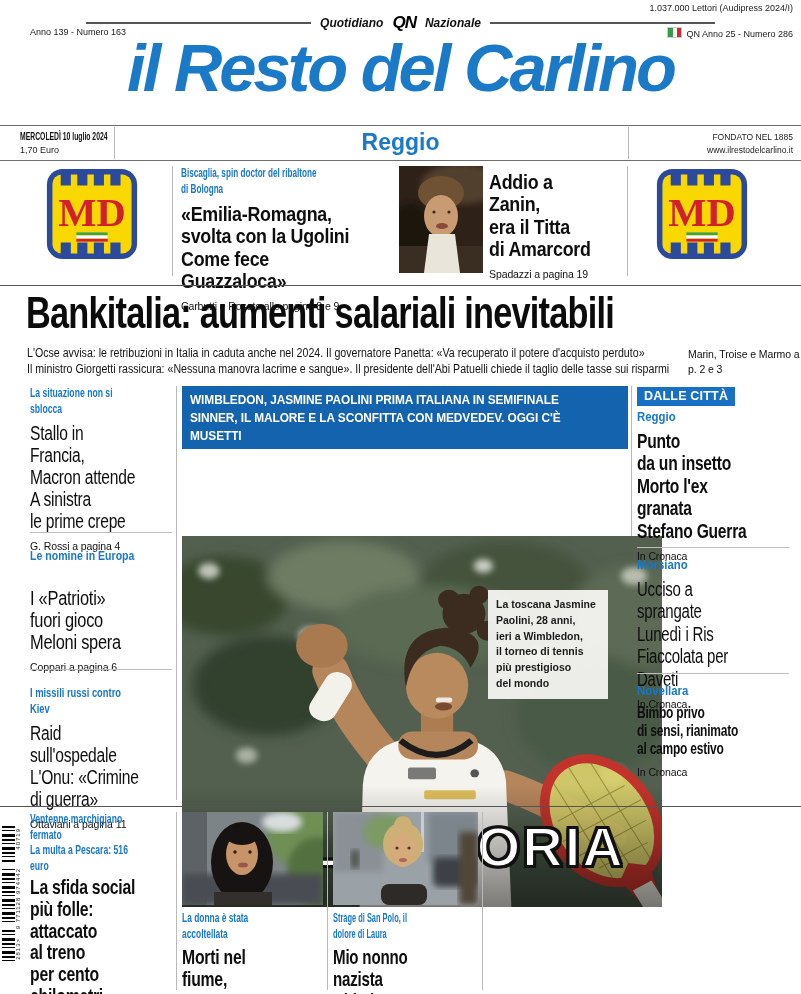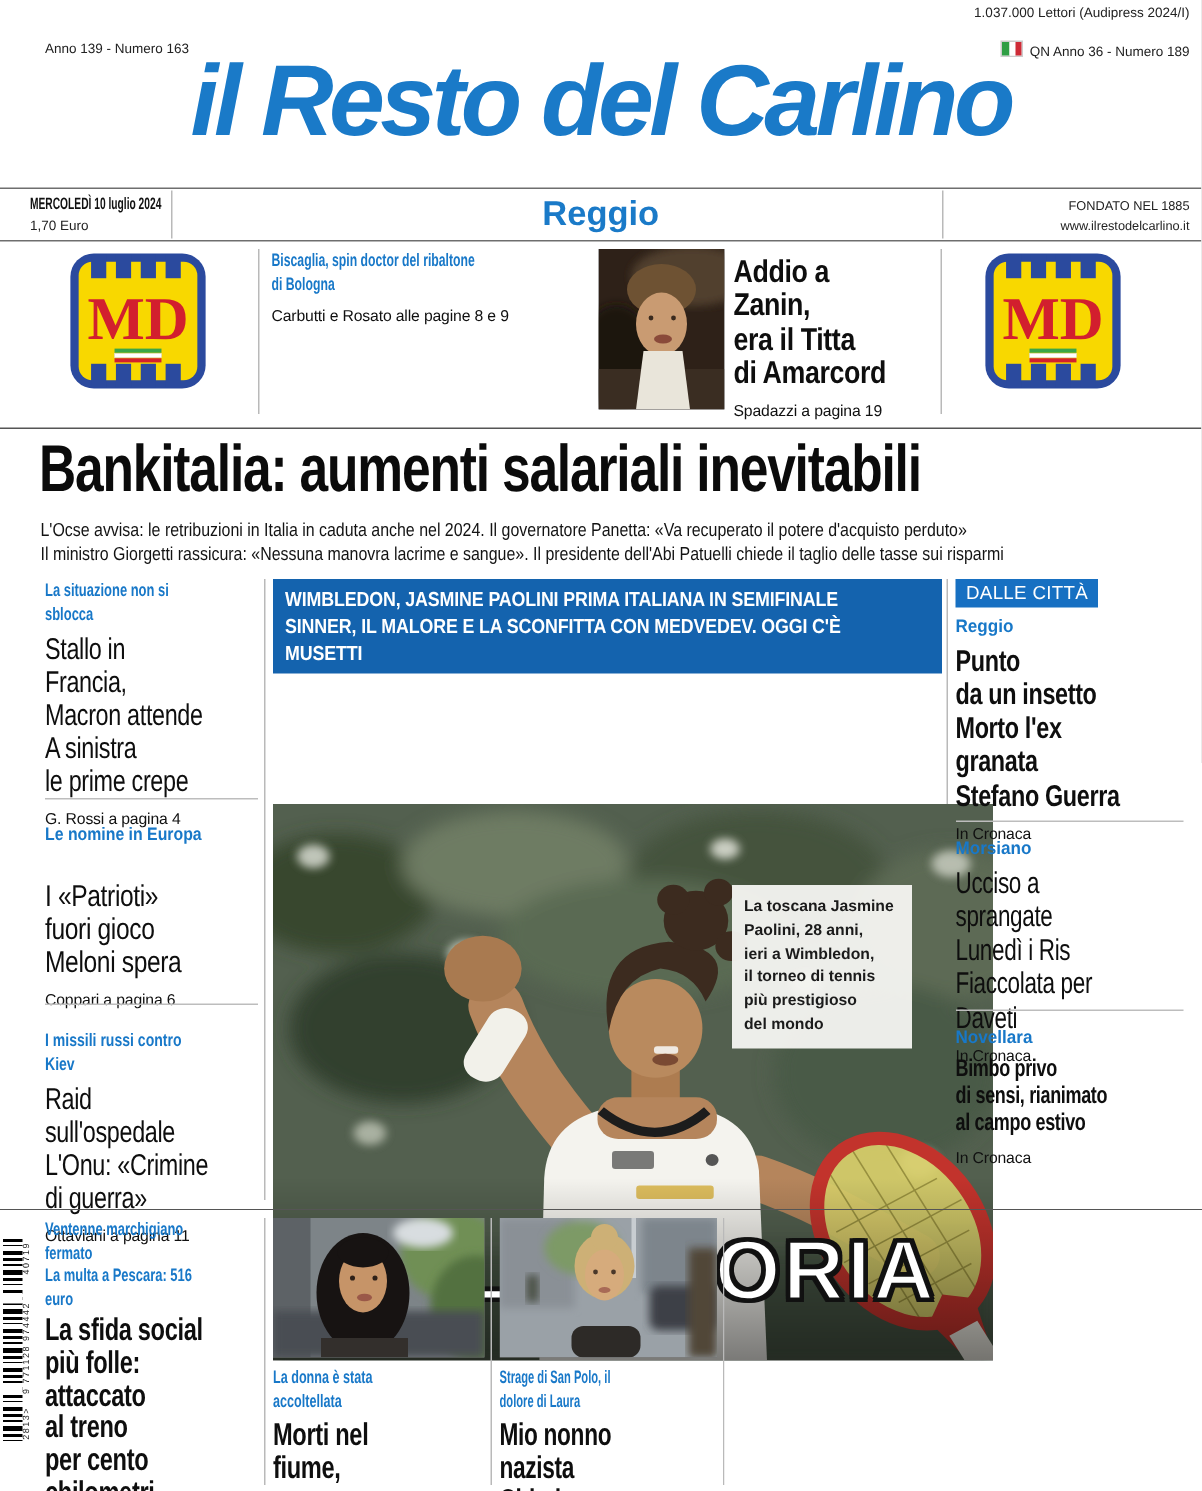--- a/index.html
+++ b/index.html
@@ -26,21 +26,21 @@
   .lhr{position:absolute;height:0;border-top:1px solid #bdbdbd}
   .qn-word{font-size:12px;font-weight:700;font-style:italic;color:#111}
   .qn-logo{font-size:17px;font-weight:700;font-style:italic;letter-spacing:-1px;color:#000}
   .qn-rule{width:225px;height:2px;background:#555}
   .logo{width:100%;text-align:center;font-size:67px;line-height:1;font-weight:700;
         font-style:italic;letter-spacing:-3px;color:#1a7ac8}
   .flag{display:inline-block;width:13px;height:9px;border:1px solid #ccc;vertical-align:-1px;margin-right:4px}
   .flag i{display:inline-block;width:33.3%;height:100%;float:left}
   .banner{background:#1463ae;color:#fff;font-weight:700;font-size:13.5px;line-height:1.32;
           padding:5px 8px;letter-spacing:-.1px}
-  .badge{display:inline-block;background:#1770c2;color:#fff;font-weight:400;font-size:12.5px;
+  .badge{display:inline-block;background:#1770c2;color:#fff;font-weight:700;font-size:12.5px;
          padding:2px 7px 3px;letter-spacing:.2px}
   .caption{position:absolute;background:rgba(246,246,242,.95);font-size:10.5px;font-weight:700;
            line-height:1.5;color:#1b1b1b;white-space:pre-line;padding:7px 8px}
   .nella{font-size:56px;font-weight:700;letter-spacing:2px;color:#fff;white-space:nowrap;
          -webkit-text-stroke:2px #111;
          text-shadow:2px 0 0 #111,-2px 0 0 #111,0 2px 0 #111,0 -2px 0 #111,
                      2px 2px 0 #111,-2px -2px 0 #111,2px -2px 0 #111,-2px 2px 0 #111}
   .credit{color:#fff;font-size:11px}
   .credit b{font-weight:700}.credit span{font-weight:400}
   .photo{position:relative;overflow:hidden;background:#777}
@@ -51,25 +51,32 @@
   .bcd{position:absolute;left:15px;writing-mode:vertical-rl;transform:rotate(180deg);
        font-size:6px;letter-spacing:1px;color:#222}
 </style>
 </head>
 <body>
 
 <div id="page">
 
   <div class="abs t9" style="top:3px;right:8px">1.037.000 Lettori (Audipress 2024/I)</div>
 
+  <div class="abs" style="top:13px;left:0;right:0;display:flex;align-items:center;justify-content:center;gap:9px">
+    <span class="qn-rule"></span>
+    <span class="qn-word">Quotidiano</span>
+    <span class="qn-logo">QN</span>
+    <span class="qn-word">Nazionale</span>
+    <span class="qn-rule"></span>
+  </div>
 
   <div class="abs t9" style="top:27px;left:30px">Anno 139 - Numero 163</div>
 
   <div class="abs t9" style="top:27px;right:8px">
-    <span class="flag"><i style="background:#2f9e44"></i><i style="background:#fff"></i><i style="background:#ce2b37"></i></span><span>QN Anno 36 - Numero 189</span>
+    <span class="flag"><i style="background:#2f9e44"></i><i style="background:#fff"></i><i style="background:#ce2b37"></i></span><span>QN Anno 25 - Numero 286</span>
   </div>
 
   <div class="abs logo" style="top:34px">il Resto del Carlino</div>
 
   <div class="hrule" style="top:125px;border-top-color:#6e6e6e"></div>
   <div class="hrule" style="top:160px;border-top-color:#6e6e6e"></div>
   <div class="vr" style="left:114px;top:127px;height:32px"></div>
   <div class="vr" style="left:628px;top:127px;height:32px"></div>
 
   <div class="abs" style="left:20px;top:130px;font-size:11px;font-weight:700"><span class="cx c62">MERCOLEDÌ 10 luglio 2024</span></div>
@@ -101,20 +108,23 @@
       <g>
         <rect x="33" y="70" width="34" height="3" fill="#3aa548"></rect>
         <rect x="33" y="73.5" width="34" height="3" fill="#ffffff" stroke="#d9d9d9" stroke-width=".4"></rect>
         <rect x="33" y="77" width="34" height="3" fill="#d21f2e"></rect>
       </g>
     </svg>
   </div>
 
   <div class="abs" style="left:181px;top:166px;width:212px">
     <div class="k"><span class="cx c68">Biscaglia, spin doctor del ribaltone di Bologna</span></div>
+    <div class="hl" style="font-size:21px;line-height:1.07;margin-top:5px"><span class="cx c85">«Emilia-Romagna,
+svolta con la Ugolini
+Come fece Guazzaloca»</span></div>
     <div class="by" style="margin-top:7px"><b>Carbutti</b><span> e </span><b>Rosato</b><span> alle pagine </span><b>8</b><span> e </span><b>9</b></div>
   </div>
 
   <div class="photo abs" style="left:399px;top:166px;width:84px;height:107px">
     <svg viewBox="0 0 84 107" preserveAspectRatio="none">
       <defs>
           <filter id="ab">
             <feGaussianBlur stdDeviation="3"></feGaussianBlur>
           </filter>
         </defs>
@@ -159,20 +169,21 @@
         <rect x="33" y="77" width="34" height="3" fill="#d21f2e"></rect>
       </g>
     </svg>
   </div>
 
   <div class="hrule" style="top:285px;border-top-color:#555"></div>
 
   <div class="abs" style="left:26px;top:291px;width:780px;font-size:44px;font-weight:700;letter-spacing:-1px;line-height:1;color:#0b0b0b"><span class="cx c78" style="white-space:nowrap">Bankitalia: aumenti salariali inevitabili</span></div>
   <div class="abs" style="left:27px;top:345px;width:790px;font-size:12.5px;line-height:1.3;color:#131313"><span class="cx c85">L'Ocse avvisa: le retribuzioni in Italia in caduta anche nel 2024. Il governatore Panetta: «Va recuperato il potere d'acquisto perduto»
 Il ministro Giorgetti rassicura: «Nessuna manovra lacrime e sangue». Il presidente dell'Abi Patuelli chiede il taglio delle tasse sui risparmi</span></div>
+  <div class="abs by" style="left:688px;top:347px;width:112px;line-height:1.45"><b>Marin</b><span>, </span><b>Troise</b><span> e </span><b>Marmo</b><span> a p. </span><b>2</b><span> e </span><b>3</b></div>
 
   <div class="vr" style="left:176px;top:386px;height:414px"></div>
   <div class="vr" style="left:631px;top:386px;height:414px"></div>
 
   <div class="abs" style="left:30px;top:386px;width:142px">
     <div class="k"><span class="cx c72">La situazione non si sblocca</span></div>
     <div class="hl reg" style="font-size:20px;line-height:1.1;margin-top:4px"><span class="cx c78">Stallo in Francia,
 Macron attende
 A sinistra
 le prime crepe</span></div>

